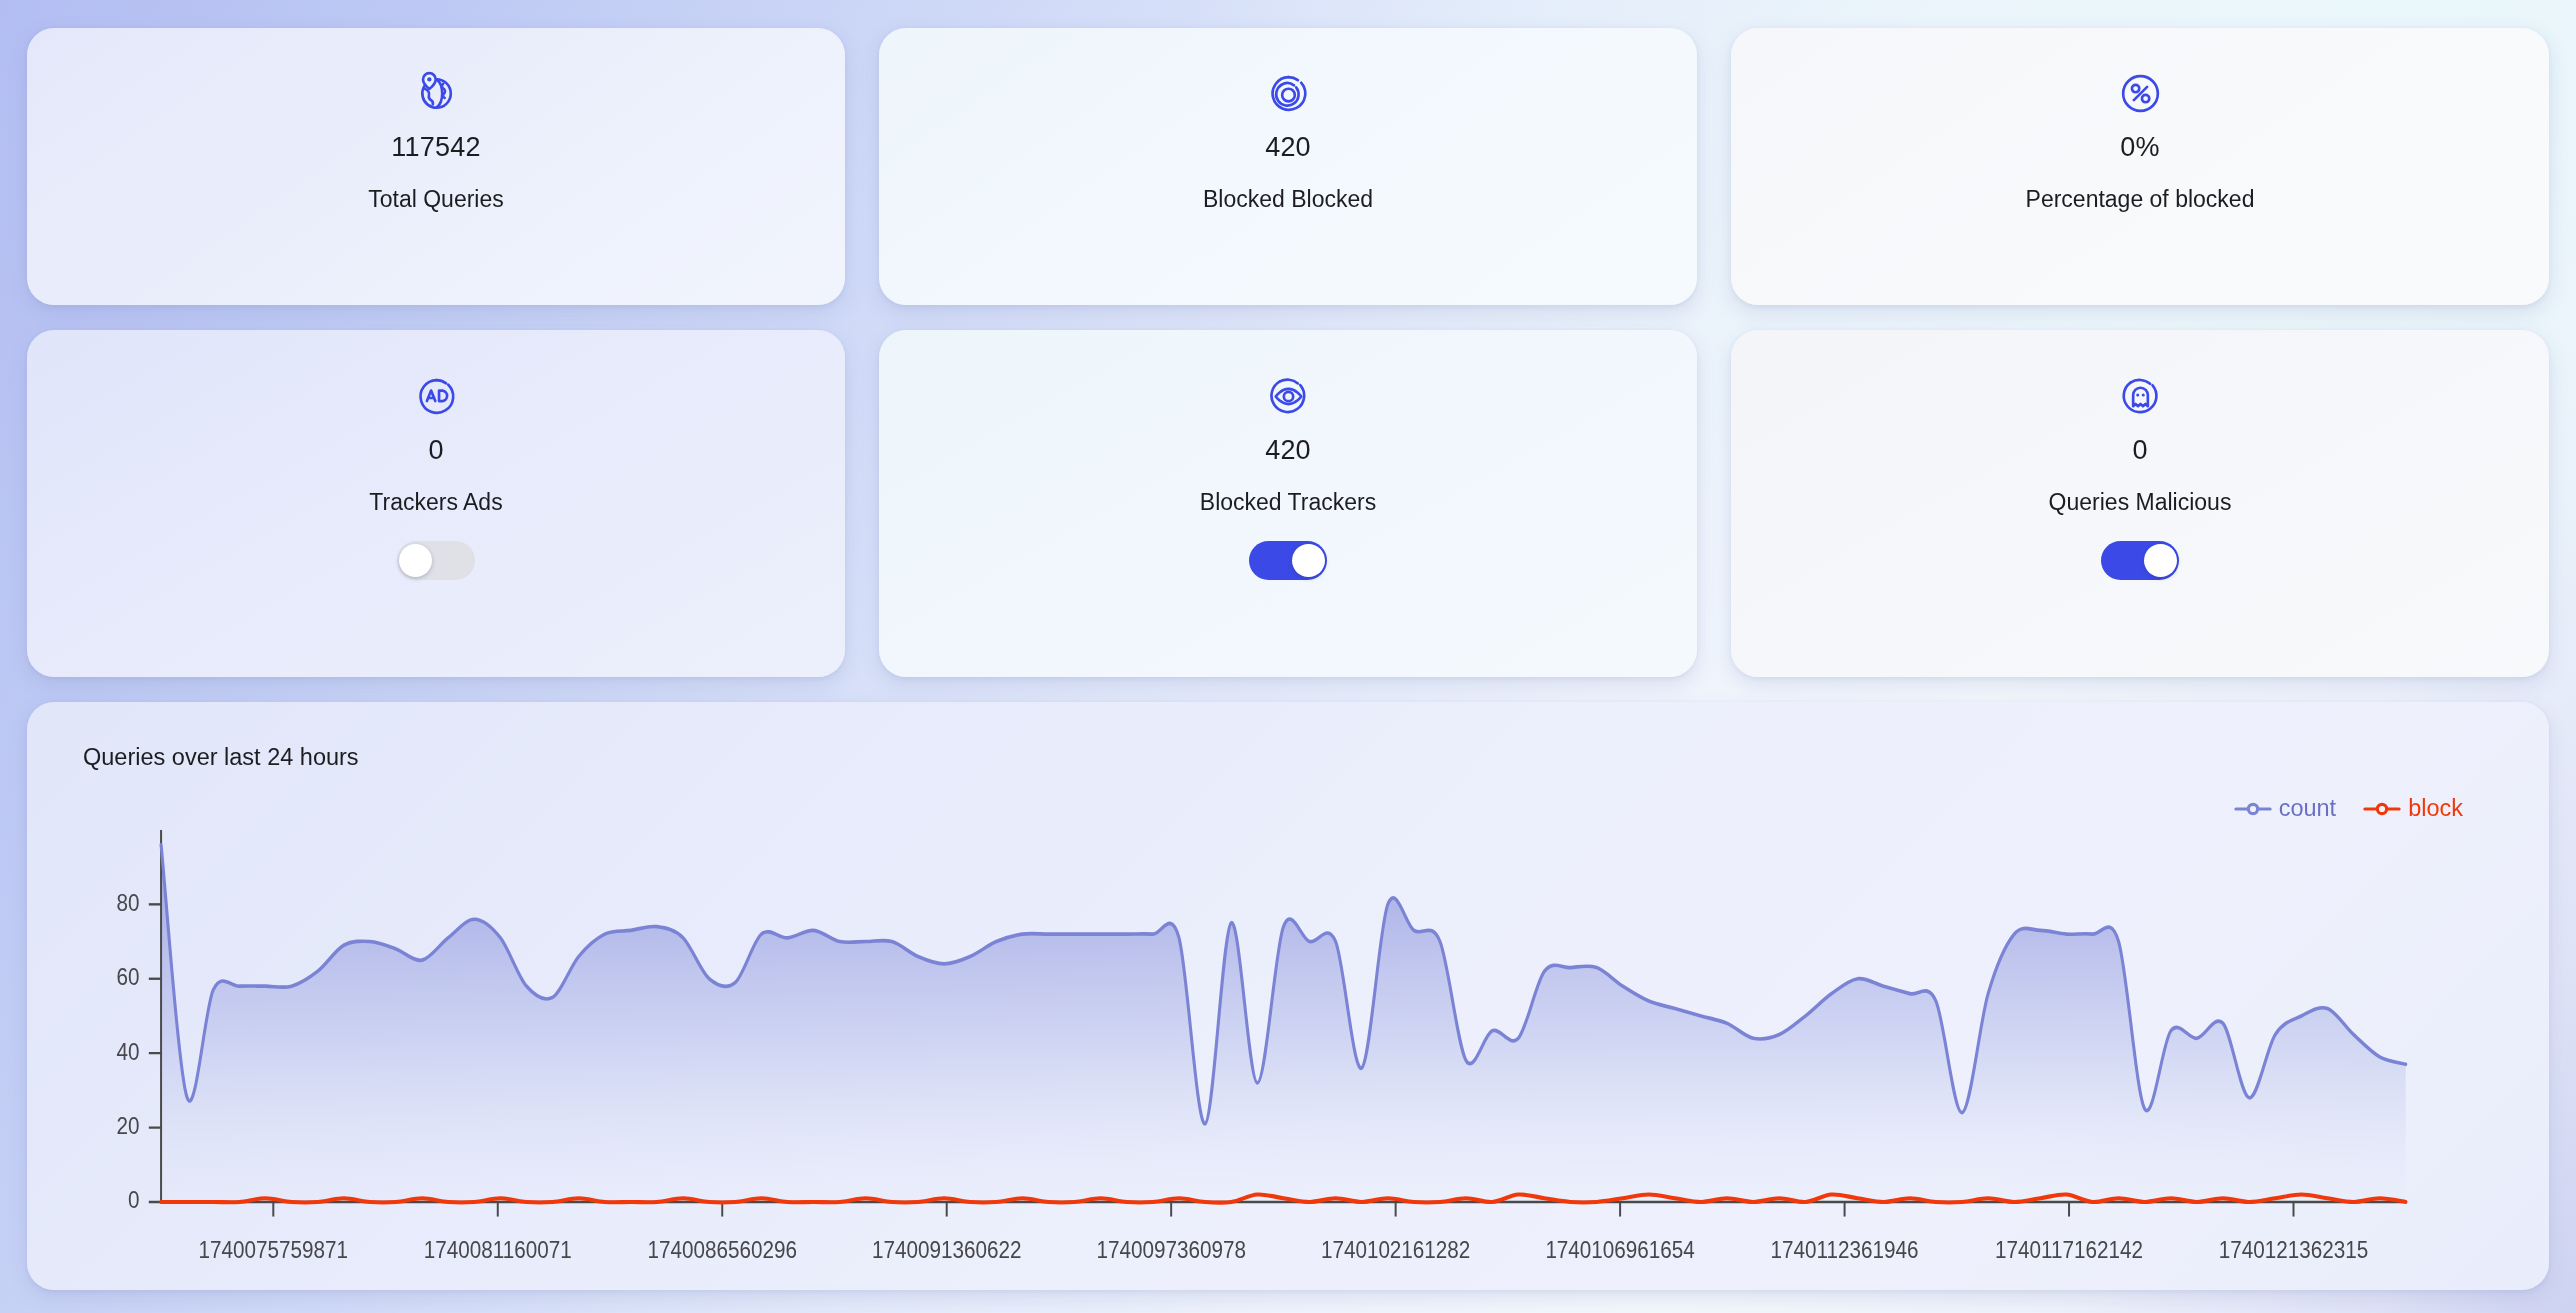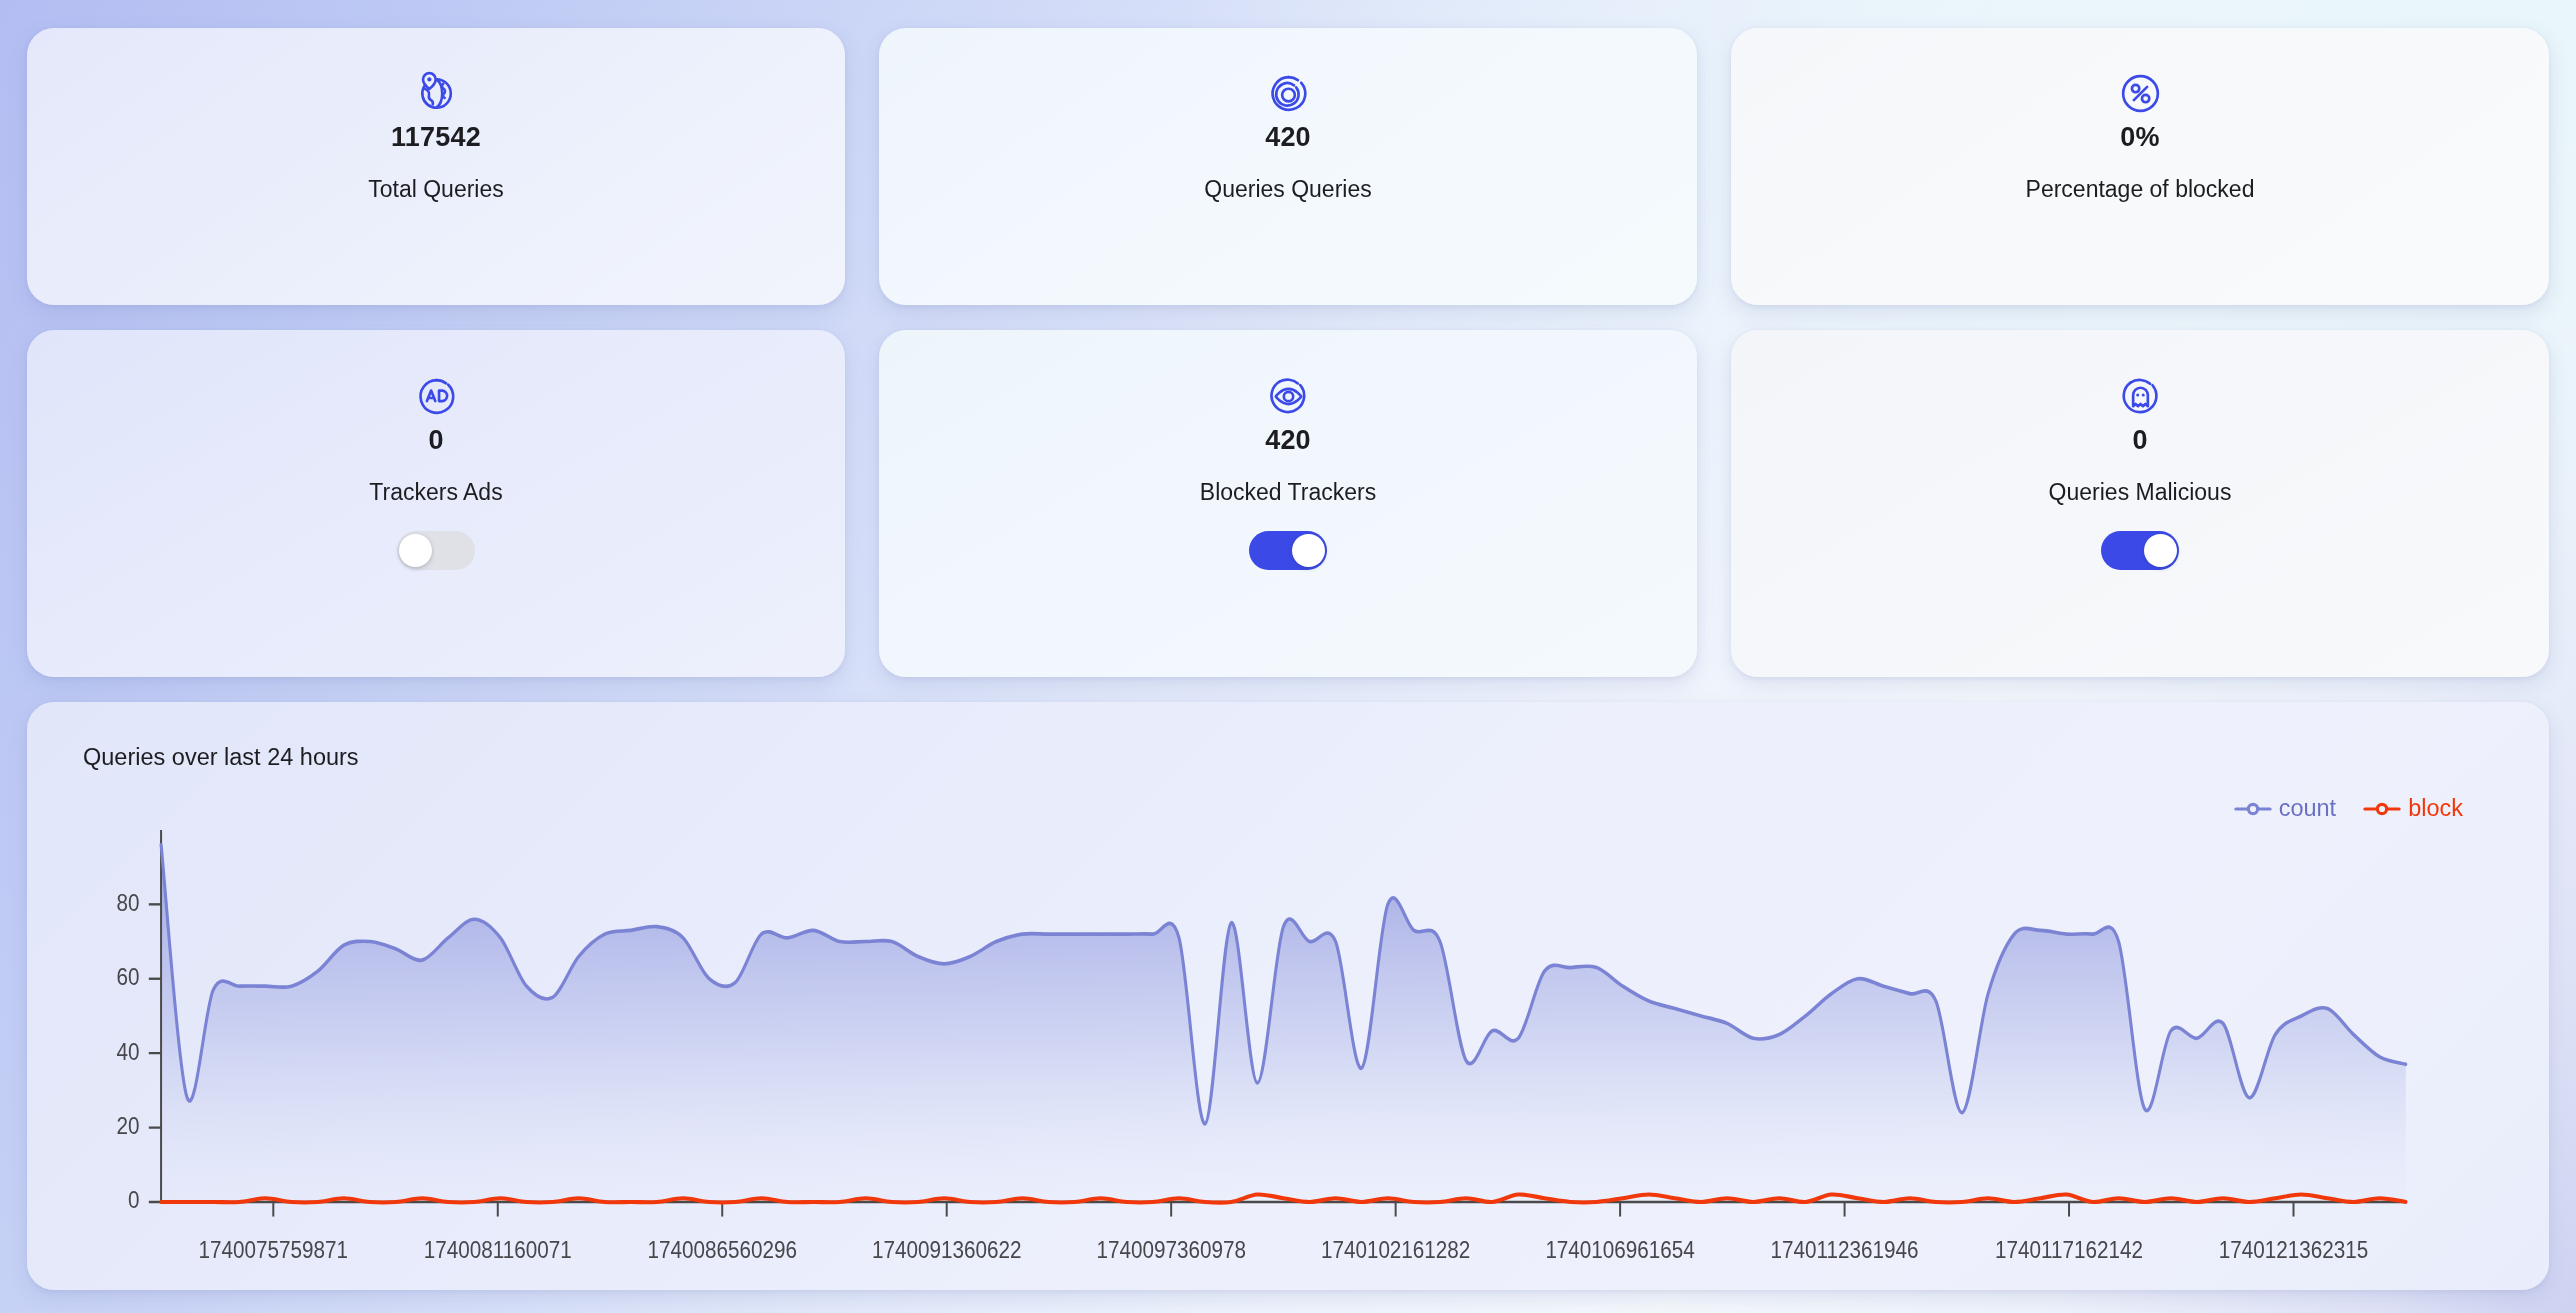--- a/index.html
+++ b/index.html
@@ -72,23 +72,23 @@
 
   .card-icon {
     width: 49px;
     height: 49px;
     display: block;
     color: #3c4ae8;
   }
   .card-icon svg { width: 100%; height: 100%; display: block; }
 
   .card-value {
-    margin-top: 6px;
+    margin-top: 16px;
     font-size: 27px;
-    font-weight: 700;
+    font-weight: 400;
     color: #1d1d21;
     letter-spacing: 0.2px;
     line-height: 1;
   }
 
   .card-label {
     margin-top: 27px;
     font-size: 23px;
     font-weight: 400;
     color: #1d1d21;
@@ -201,21 +201,21 @@
       <span class="card-icon">
         <svg viewBox="0 0 48 48" fill="none" stroke="currentColor" stroke-width="2.6" stroke-linecap="round" stroke-linejoin="round">
           <path d="M36.5 13.5 A16 16 0 1 1 24 8"></path>
           <path d="M24 8 a16 16 0 0 1 9.2 2.9"></path>
           <path d="M31.5 18 A11 11 0 1 1 17 15.6"></path>
           <path d="M17 15.6 a11 11 0 0 1 12.4 .4"></path>
           <circle cx="24" cy="25.5" r="6.2"></circle>
         </svg>
       </span>
       <span class="card-value">420</span>
-      <span class="card-label">Queries Queries</span>
+      <span class="card-label">Blocked Blocked</span>
     </div>
 
     <div class="card tint-c">
       <span class="card-icon">
         <svg viewBox="0 0 48 48" fill="none" stroke="currentColor" stroke-width="2.6" stroke-linecap="round" stroke-linejoin="round">
           <circle cx="24" cy="24" r="17"></circle>
           <circle cx="19.2" cy="19.2" r="3.6"></circle>
           <circle cx="29" cy="29" r="3.6"></circle>
           <path d="M30.5 17.5 L17.5 30.5"></path>
         </svg>

